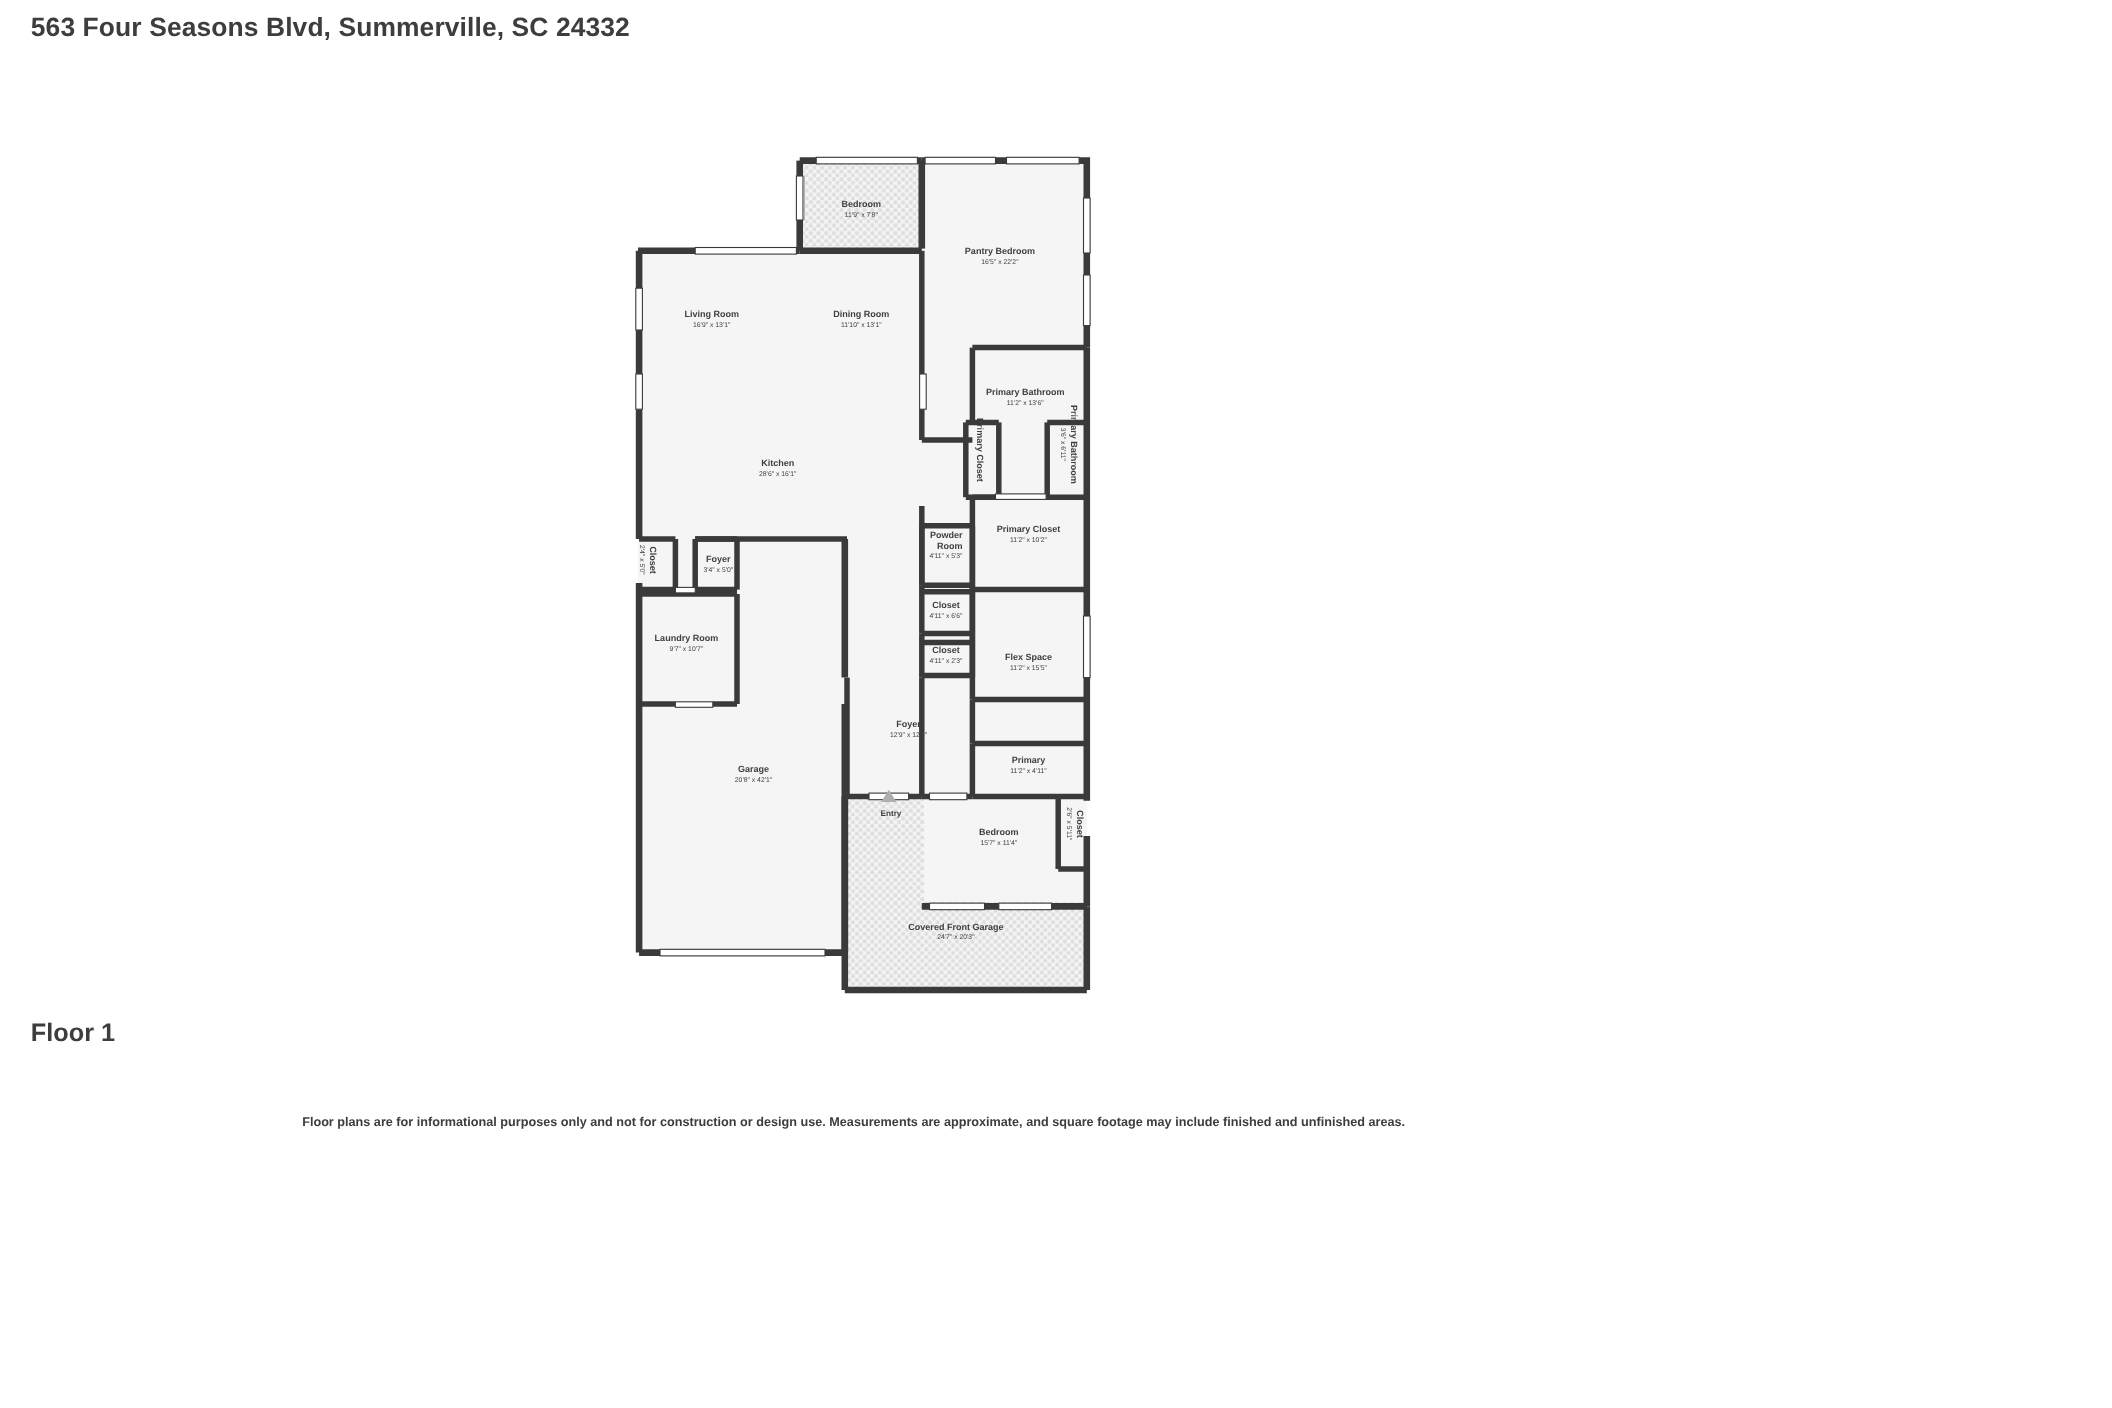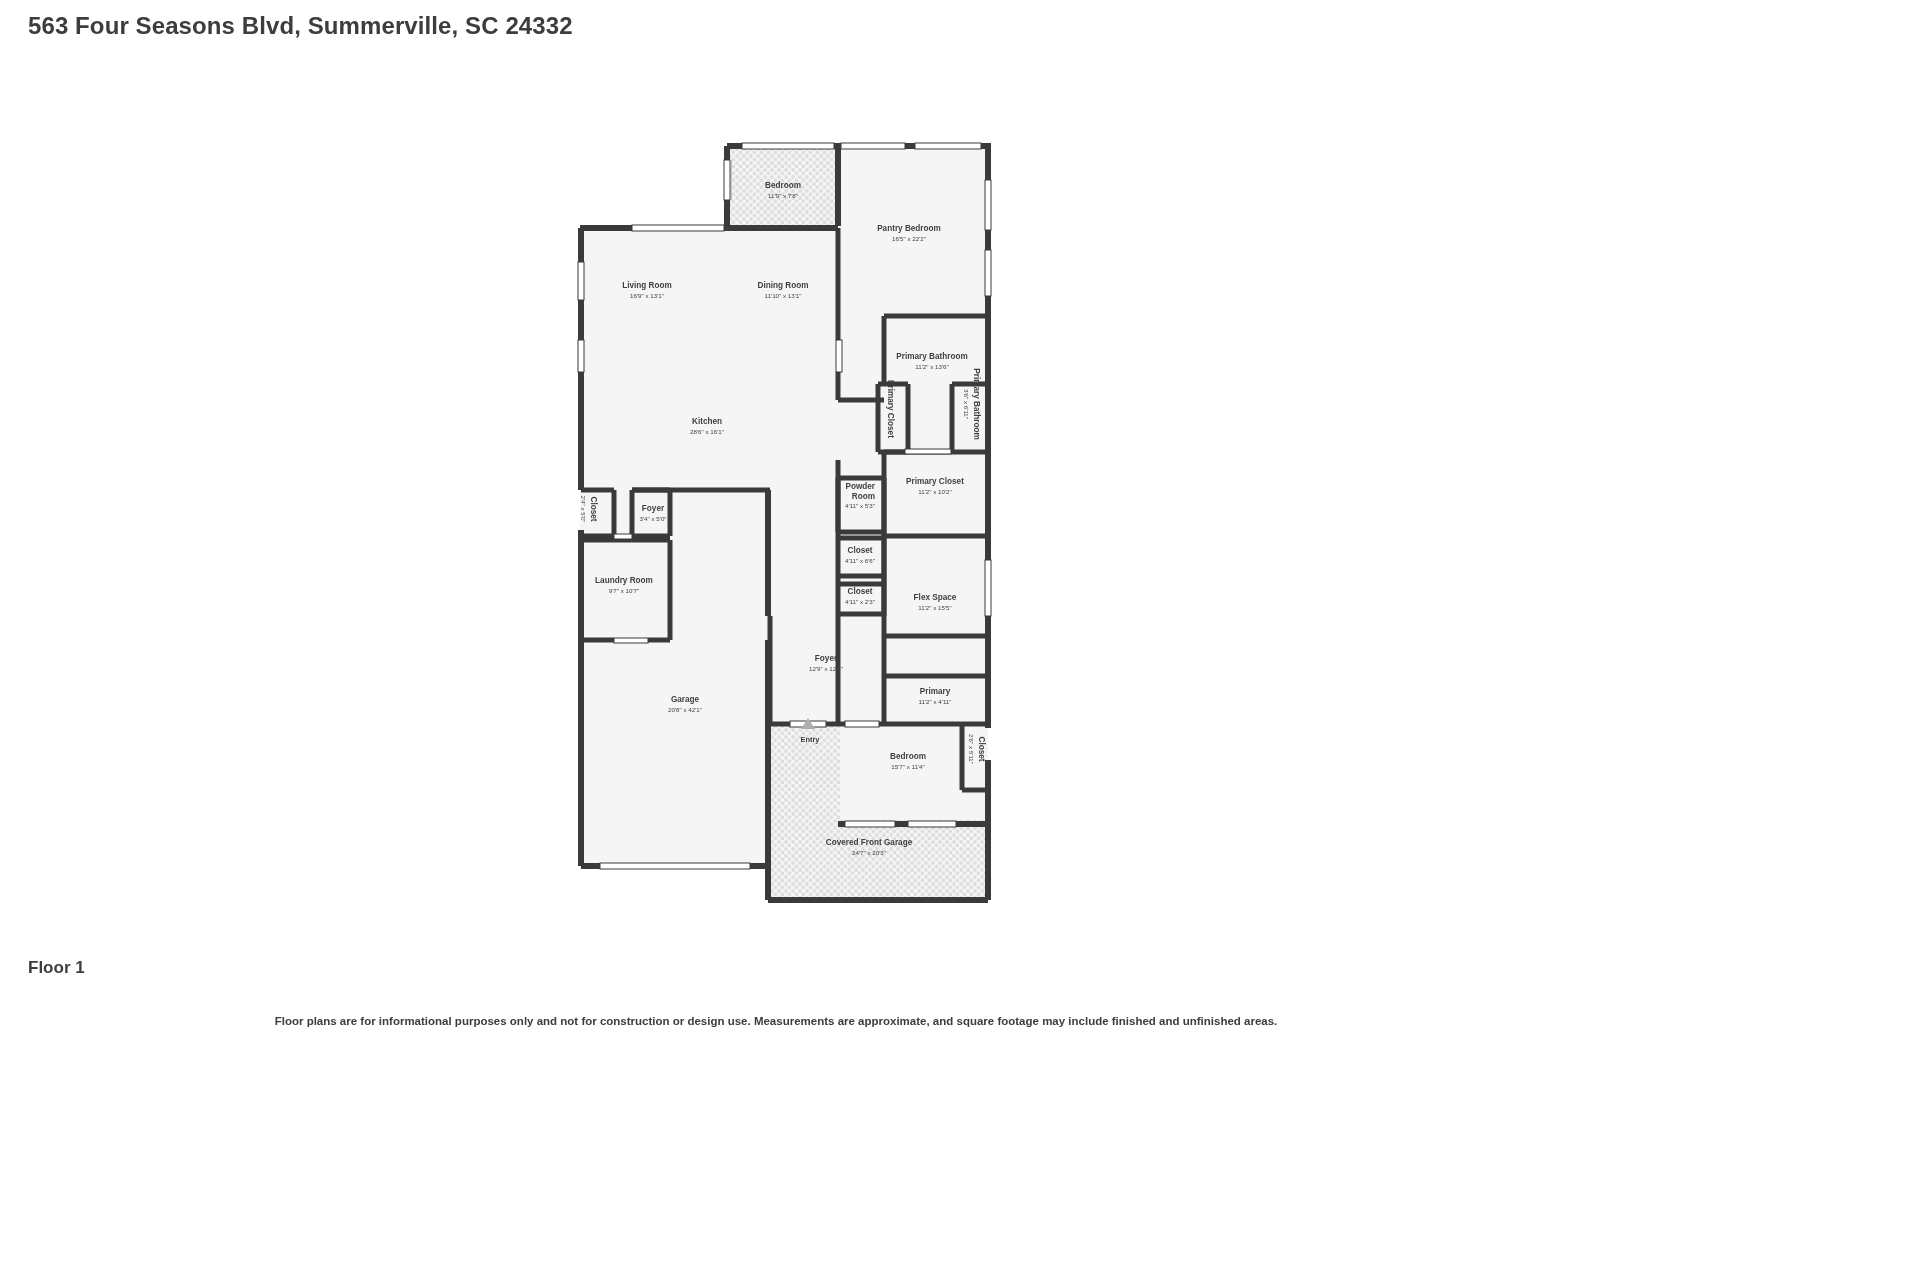--- a/index.html
+++ b/index.html
@@ -26,24 +26,23 @@
     color: #3d3d3d;
     letter-spacing: 0.1px;
     white-space: nowrap;
   }
 
   
   #floor-label {
     position: absolute;
     left: 28px;
     top: 925px;
-    font-size: 17px;
+    font-size: 23px;
     font-weight: bold;
     color: #3d3d3d;
-    margin-top: 33px;
   }
 
   
   #disclaimer {
     position: absolute;
     left: 0;
     top: 1015px;
     width: 1552px;
     text-align: center;
     font-size: 11.5px;

